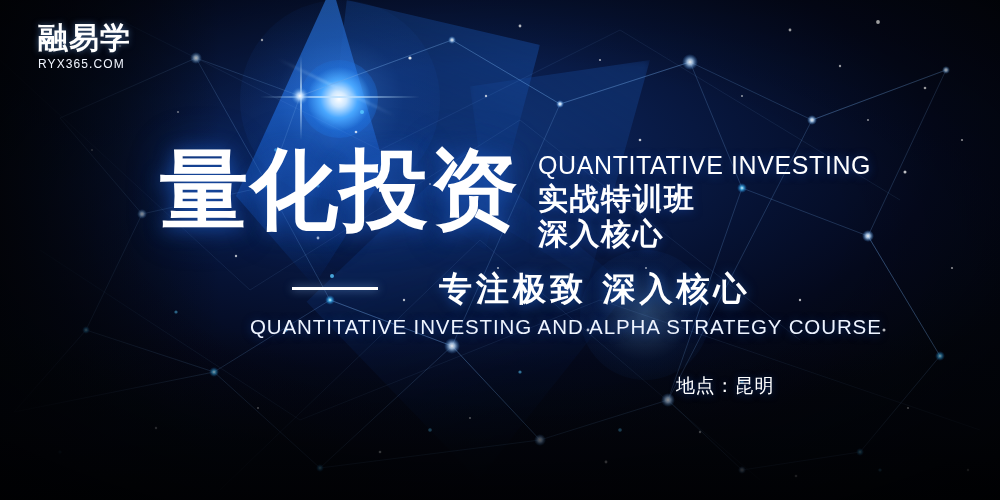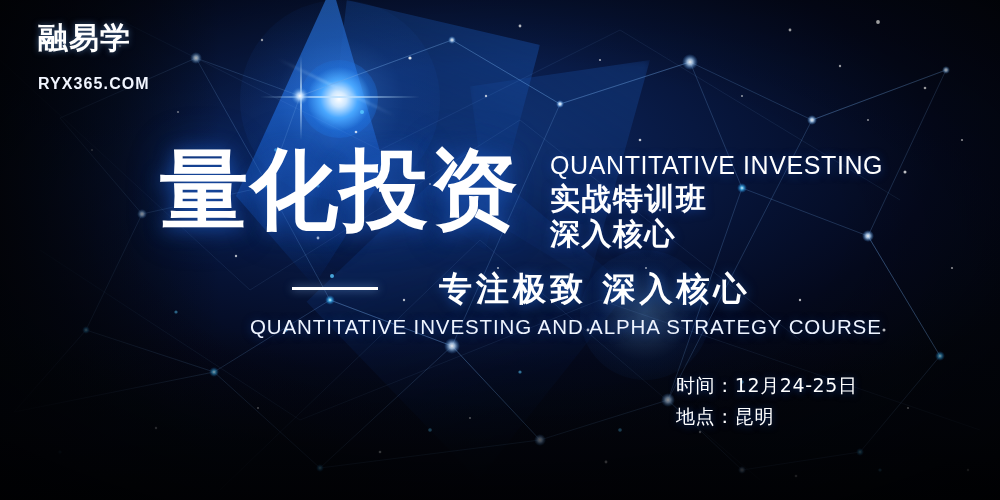--- a/index.html
+++ b/index.html
@@ -98,33 +98,33 @@
 
   
   .logo{position:absolute;left:38px;top:22px;width:118px;}
   .logo-mark{
     font-family:"DejaVu Sans","Liberation Sans",sans-serif;
     font-size:30px;font-weight:bold;color:#ffffff;
     letter-spacing:1px;line-height:1.05;white-space:nowrap;
     text-shadow:0 0 6px rgba(120,180,255,.5);
   }
   .logo-sub{
-    margin-top:21px;font-size:16px;font-weight:bold;color:#f2f6ff;
+    margin-top:3px;font-size:12px;font-weight:normal;color:#f2f6ff;
     letter-spacing:1.1px;white-space:nowrap;
   }
 
   .title-main{
     position:absolute;left:160px;top:146px;
     font-family:"DejaVu Sans","Liberation Sans",sans-serif;
     font-size:88px;font-weight:bold;color:#ffffff;
     letter-spacing:2px;line-height:1;white-space:nowrap;
     text-shadow:0 2px 18px rgba(30,90,190,.75), 0 0 40px rgba(20,70,170,.45);
   }
 
-  .side{position:absolute;left:550px;top:152px;white-space:nowrap;}
+  .side{position:absolute;left:538px;top:152px;white-space:nowrap;}
   .side-en{
     font-size:25px;font-weight:500;color:#ffffff;
     letter-spacing:.6px;line-height:1.08;
     text-shadow:0 1px 8px rgba(20,70,170,.7);
   }
   .side-cn1,.side-cn2{
     font-family:"DejaVu Sans","Liberation Sans",sans-serif;
     font-size:30px;font-weight:bold;color:#ffffff;
     letter-spacing:1.5px;line-height:1.16;
     text-shadow:0 1px 10px rgba(20,70,170,.7);
@@ -318,17 +318,16 @@
   </div>
 
   <div class="slogan-wrap">
     <div class="slogan-rule"></div>
     <div class="slogan-text">专注极致  深入核心</div>
   </div>
 
   <div class="sub-en">QUANTITATIVE INVESTING AND ALPHA STRATEGY COURSE</div>
 
   <div class="info">
-    <div class="info-line">时间：12月24-25日</div>
     <div class="info-line">地点：昆明</div>
   </div>
 
 </div>
 
 </body></html>

